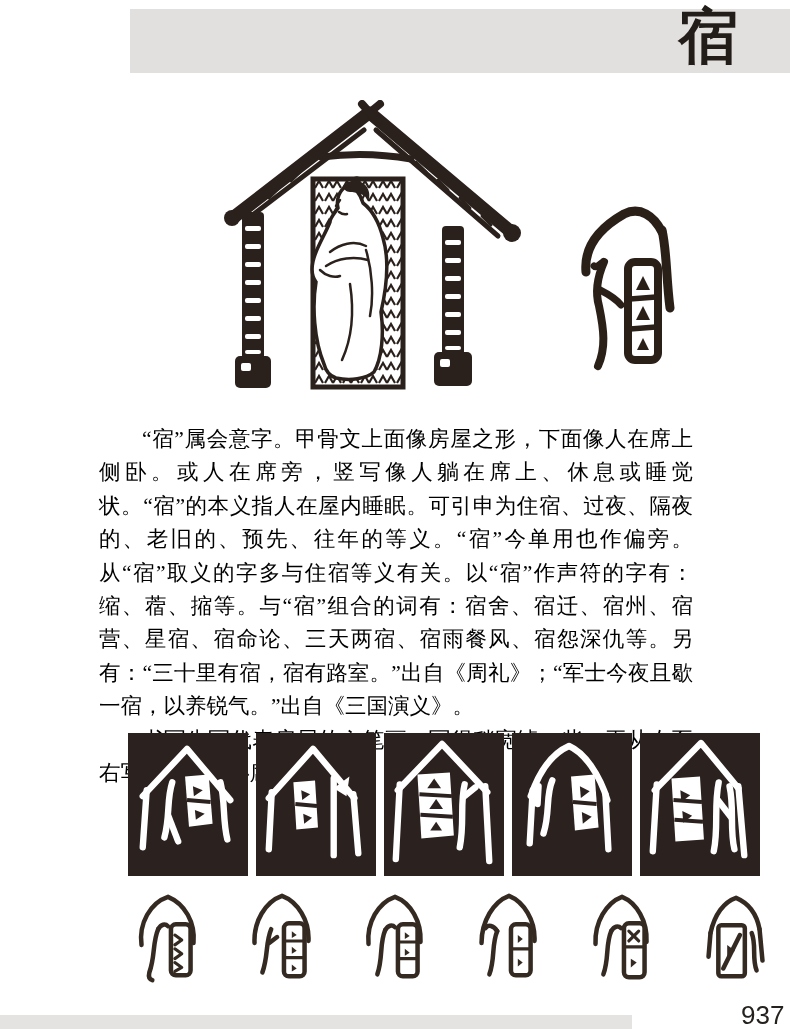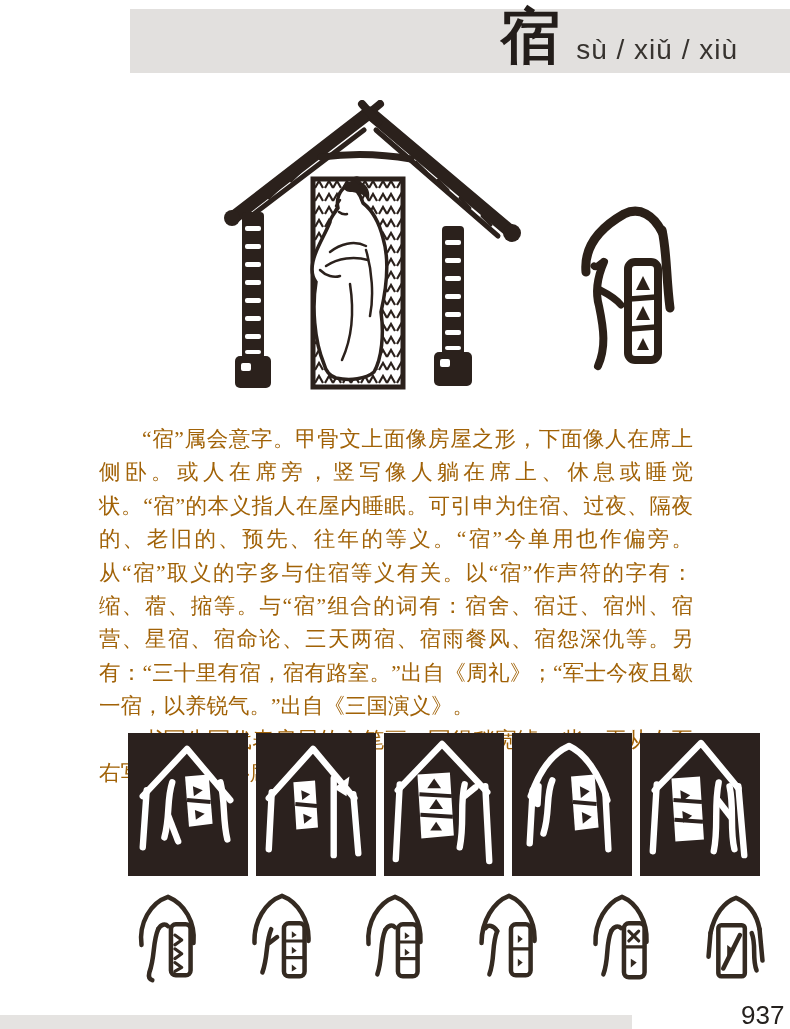--- a/index.html
+++ b/index.html
@@ -25,21 +25,21 @@
   .head-pinyin {
     font-size:28px; color:#37332f; margin-left:16px; letter-spacing:1px;
     font-family:"Liberation Sans","DejaVu Sans",sans-serif;
   }
   
   .illustration { position:absolute; left:180px; top:100px; width:380px; height:310px; }
   .bronze-glyph { position:absolute; left:578px; top:202px; width:120px; height:175px; }
   
   .article {
     position:absolute; left:99px; top:423px; width:594px;
-    font-size:21.5px; line-height:33.4px; text-align:justify; color:#a16207;
+    font-size:21.5px; line-height:33.4px; text-align:justify; color:#000000;
   }
   .article p { text-indent:2em; }
   
   .squares-row {
     position:absolute; left:128px; top:733px; display:flex; gap:8px;
   }
   .oracle-square { width:120px; height:143px; background:#2b211e; }
   .oracle-square svg { display:block; width:100%; height:100%; }
   
   .seal-row {
@@ -57,21 +57,20 @@
     position:absolute; left:0; top:1015px; width:632px; height:14px; background:#e5e3e1;
   }
 </style>
 </head>
 <body>
 
 <div class="page">
 
   <div class="header-band">
     <span class="head-char">宿</span>
-    <span class="head-pinyin">sù / xiǔ / xiù</span>
   </div>
 
   <div class="illustration">
     <svg viewBox="0 0 380 310">
       <defs>
         <pattern id="herr" width="18" height="13" patternUnits="userSpaceOnUse">
           <path d="M1,10 L5,3 L9,10 M9,10 L13,3 L17,10" stroke="#2b211c" stroke-width="2.2" fill="none"></path>
         </pattern>
       </defs>
 

